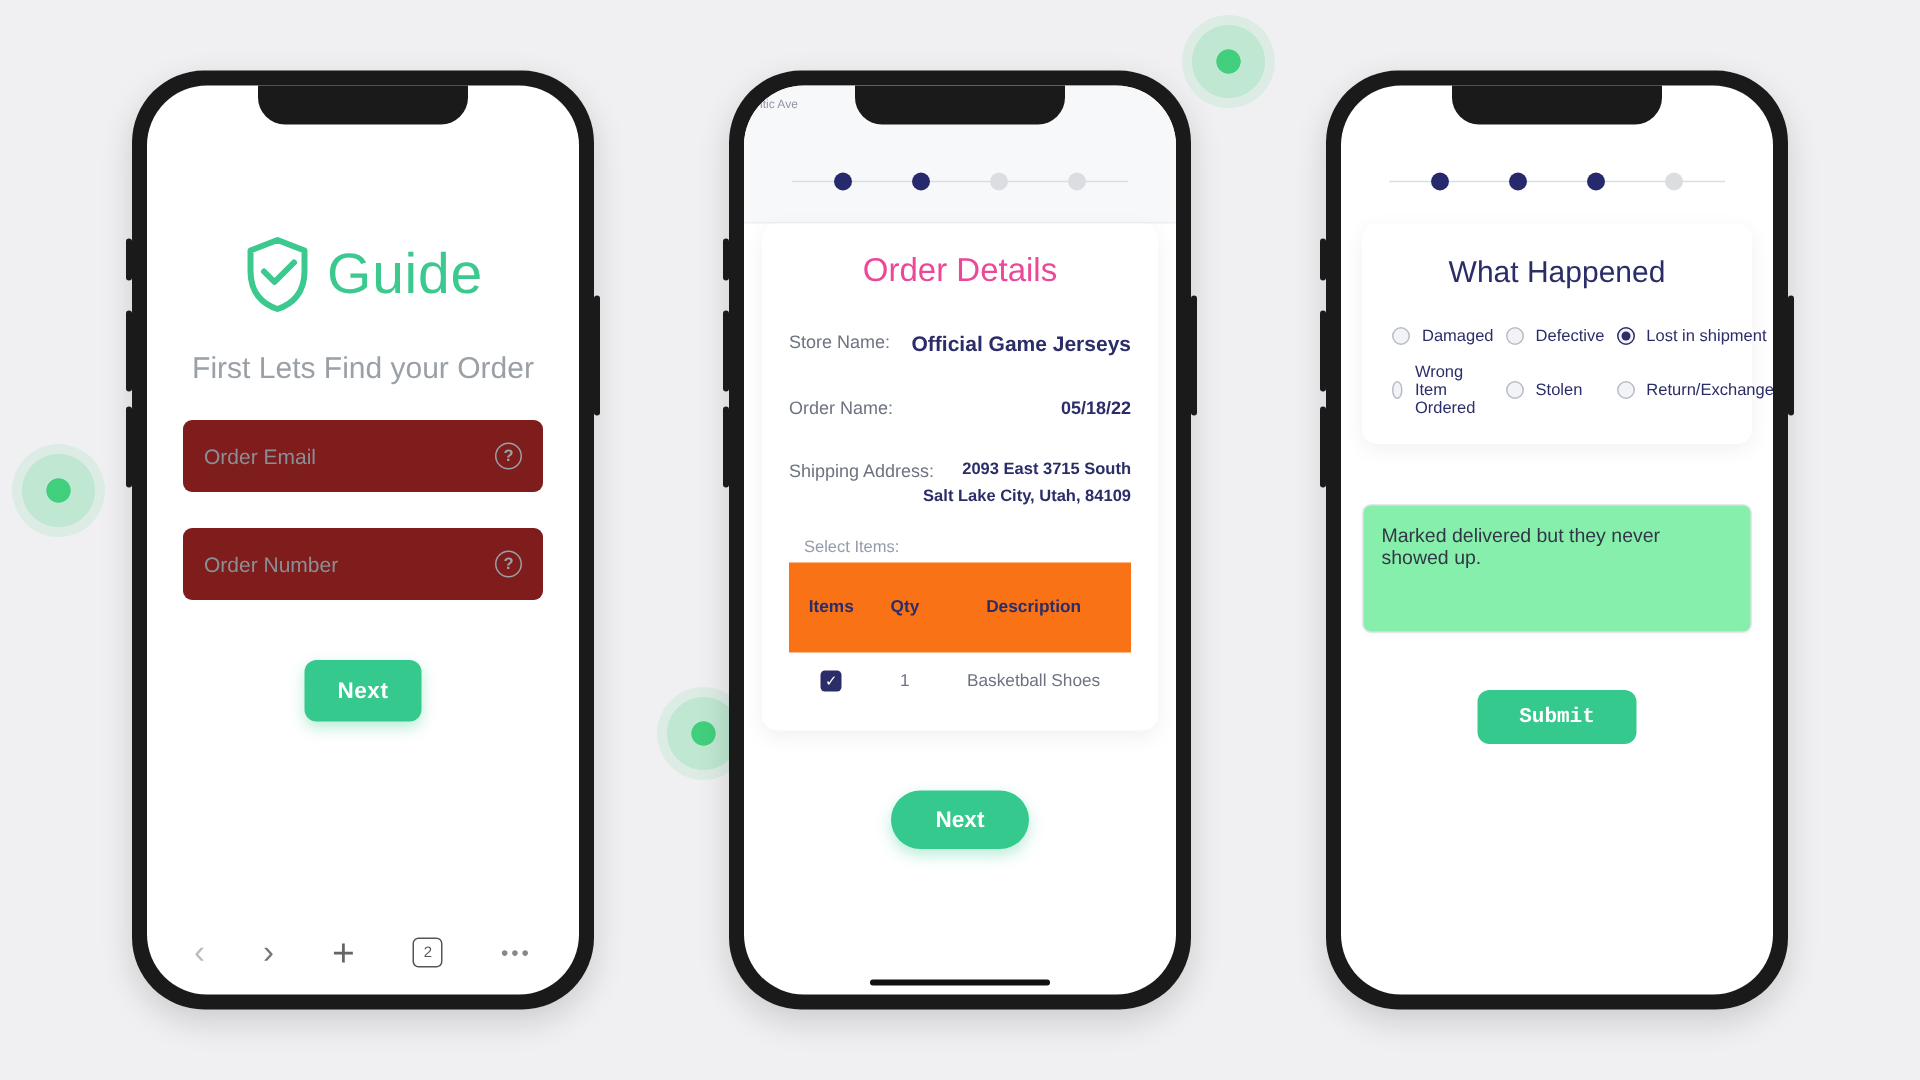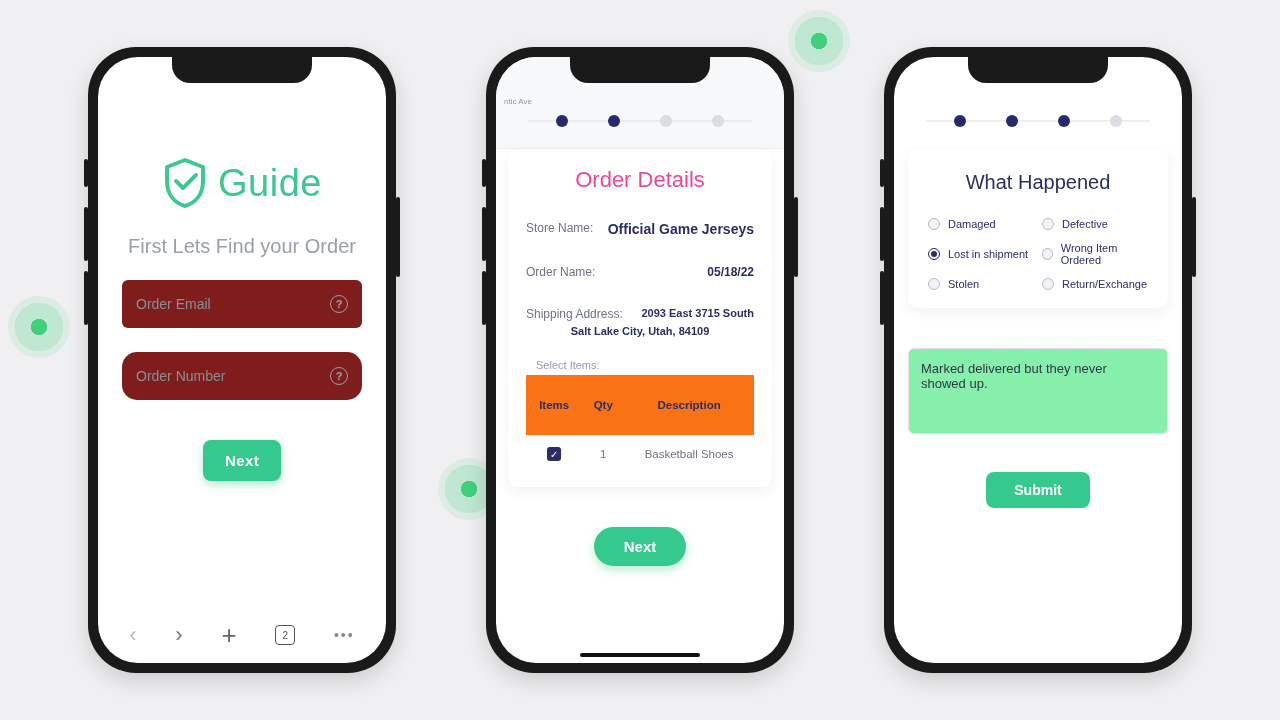--- a/index.html
+++ b/index.html
@@ -76,21 +76,21 @@
   .field {
     margin: 22px 24px 0;
     background:#7f1d1d;
     border-radius:6px;
     height:48px;
     display:flex;
     align-items:center;
     padding:0 14px;
     justify-content:space-between;
   }
-  .field + .field { margin-top: 24px; border-radius: 15px; }
+  .field + .field { margin-top: 24px; }
   .field .ph { color:#8a8f95; font-size:14px; }
   .help {
     width:18px; height:18px; border-radius:50%; border:1.5px solid #9aa0a6;
     display:inline-flex; align-items:center; justify-content:center;
     color:#9aa0a6; font-size:11px; font-weight:600;
   }
   .btn-next {
     margin: 40px auto 0;
     background:#35c98e;
     color:#fff;
@@ -134,21 +134,21 @@
     margin: 22px 12px 0;
     background:#fff;
     border-radius:10px;
     padding: 18px 18px 14px;
     box-shadow: 0 4px 14px rgba(0,0,0,0.06);
   }
   .card-title { text-align:center; color:#ec4899; font-size:22px; font-weight:500; }
   .kv { display:flex; justify-content:space-between; font-size:12px; color:#6d7380; margin-top:28px; }
   .kv .v { color:#2b2d68; font-weight:700; text-align:center; }
   .kv.small .v { font-size:11px; }
-  .addr-line2 { text-align:center; color:#2b2d68; font-weight:700; font-size:11px; margin-top:4px; }
+  .addr-line2 { text-align:right; color:#2b2d68; font-weight:700; font-size:11px; margin-top:4px; }
   .select-items-label { font-size:11px; color:#969bab; margin:22px 0 4px 10px; }
   .tbl { width:100%; border-collapse:collapse; font-size:11.5px; }
   .tbl th { background:#f97316; color:#2b2d68; font-weight:700; padding:24px 6px; }
   .tbl td { text-align:center; padding:12px 4px; color:#6d7380; }
   .chk {
     width:14px; height:14px; border-radius:3px; background:#2b2d68;
     display:inline-flex; align-items:center; justify-content:center; color:#fff; font-size:10px;
   }
   .btn-next2 {
     margin: 40px auto 0;
@@ -166,21 +166,21 @@
 
   
   .wh-card {
     margin: 22px 14px 0;
     background:#fff;
     border-radius:10px;
     padding: 22px 20px 18px;
     box-shadow: 0 4px 14px rgba(0,0,0,0.06);
   }
   .wh-title { text-align:center; color:#2b2d68; font-size:20px; font-weight:500; margin-bottom:24px; }
-  .radio-grid { display:grid; grid-template-columns: 1fr 1fr; row-gap:12px; column-gap:8px; }
+  .radio-grid { display:grid; grid-template-columns: 1fr 1fr 1fr; row-gap:12px; column-gap:8px; }
   .radio-opt { display:flex; align-items:center; gap:8px; font-size:11px; color:#2b2d68; }
   .r { width:12px; height:12px; border-radius:50%; border:1.5px solid #b9bcc7; background:#f2f3f6; position:relative; }
   .r.sel { border-color:#2b2d68; }
   .r.sel::after { content:""; position:absolute; inset:2px; border-radius:50%; background:#2b2d68; }
   .textarea {
     margin: 40px 14px 0;
     border:1px solid #e3e5eb;
     border-radius:6px;
     min-height:86px;
     padding: 12px 12px;
@@ -191,20 +191,21 @@
   }
   .btn-submit {
     margin: 38px auto 0;
     background:#35c98e;
     color:#fff;
     font-size:14px;
     font-weight:600;
     padding: 10px 28px;
     border:none;
     border-radius:8px;
+    font-family:Liberation Mono, monospace;
   }
 </style>
 </head>
 <body>
 
 <div class="stage">
 
   <div class="beacon b1"></div>
   <div class="beacon b2"></div>
   <div class="beacon b3"></div>
@@ -252,21 +253,21 @@
 
   <div class="phone">
     <div class="phone-frame">
       <span class="side-btn l1"></span>
         <span class="side-btn l2"></span>
         <span class="side-btn l3"></span>
         <span class="side-btn r1"></span>
       <div class="phone-inner">
         <div class="notch"></div>
         <div class="mapbg">
-          <span class="map-label" style="left:8px; top:40px;">ntic Ave</span>
+          <span class="map-label" style="left:8px; top:8px;">ntic Ave</span>
           <span class="map-label" style="left:130px; top:18px;">Atlantic Ave</span>
         </div>
         <div class="screen">
           <div class="dots">
             <span class="line"></span>
             <span class="dot"></span>
             <span class="dot"></span>
             <span class="dot off"></span>
             <span class="dot off"></span>
           </div>

